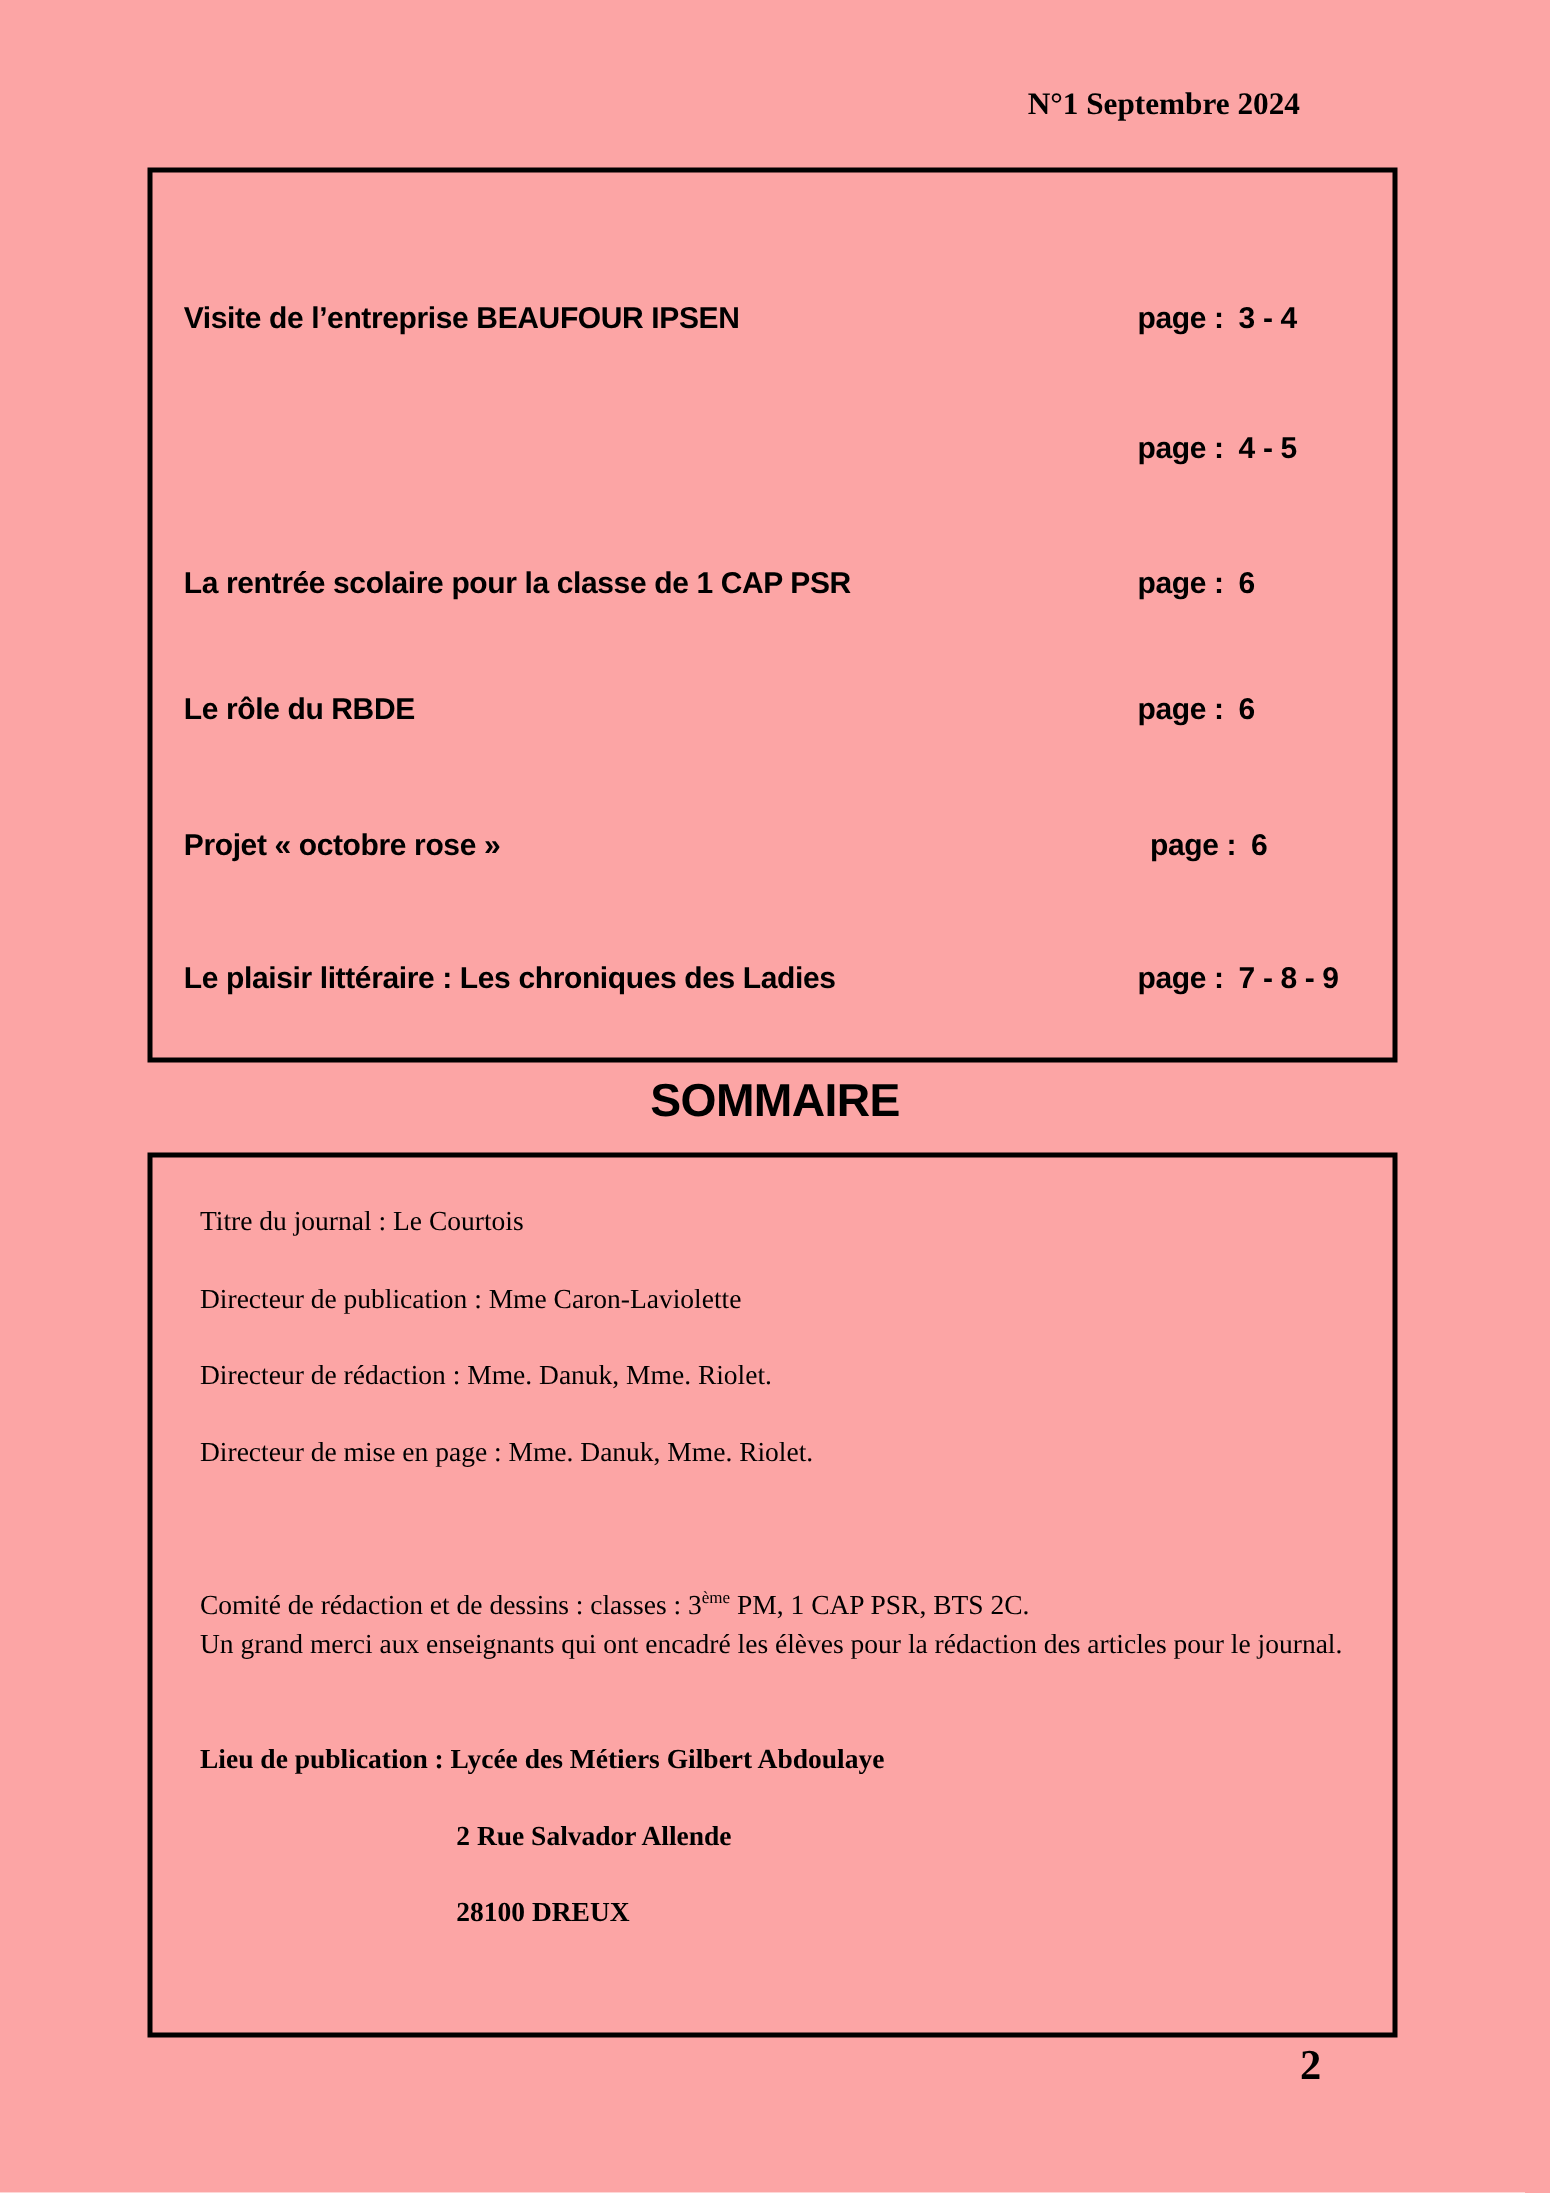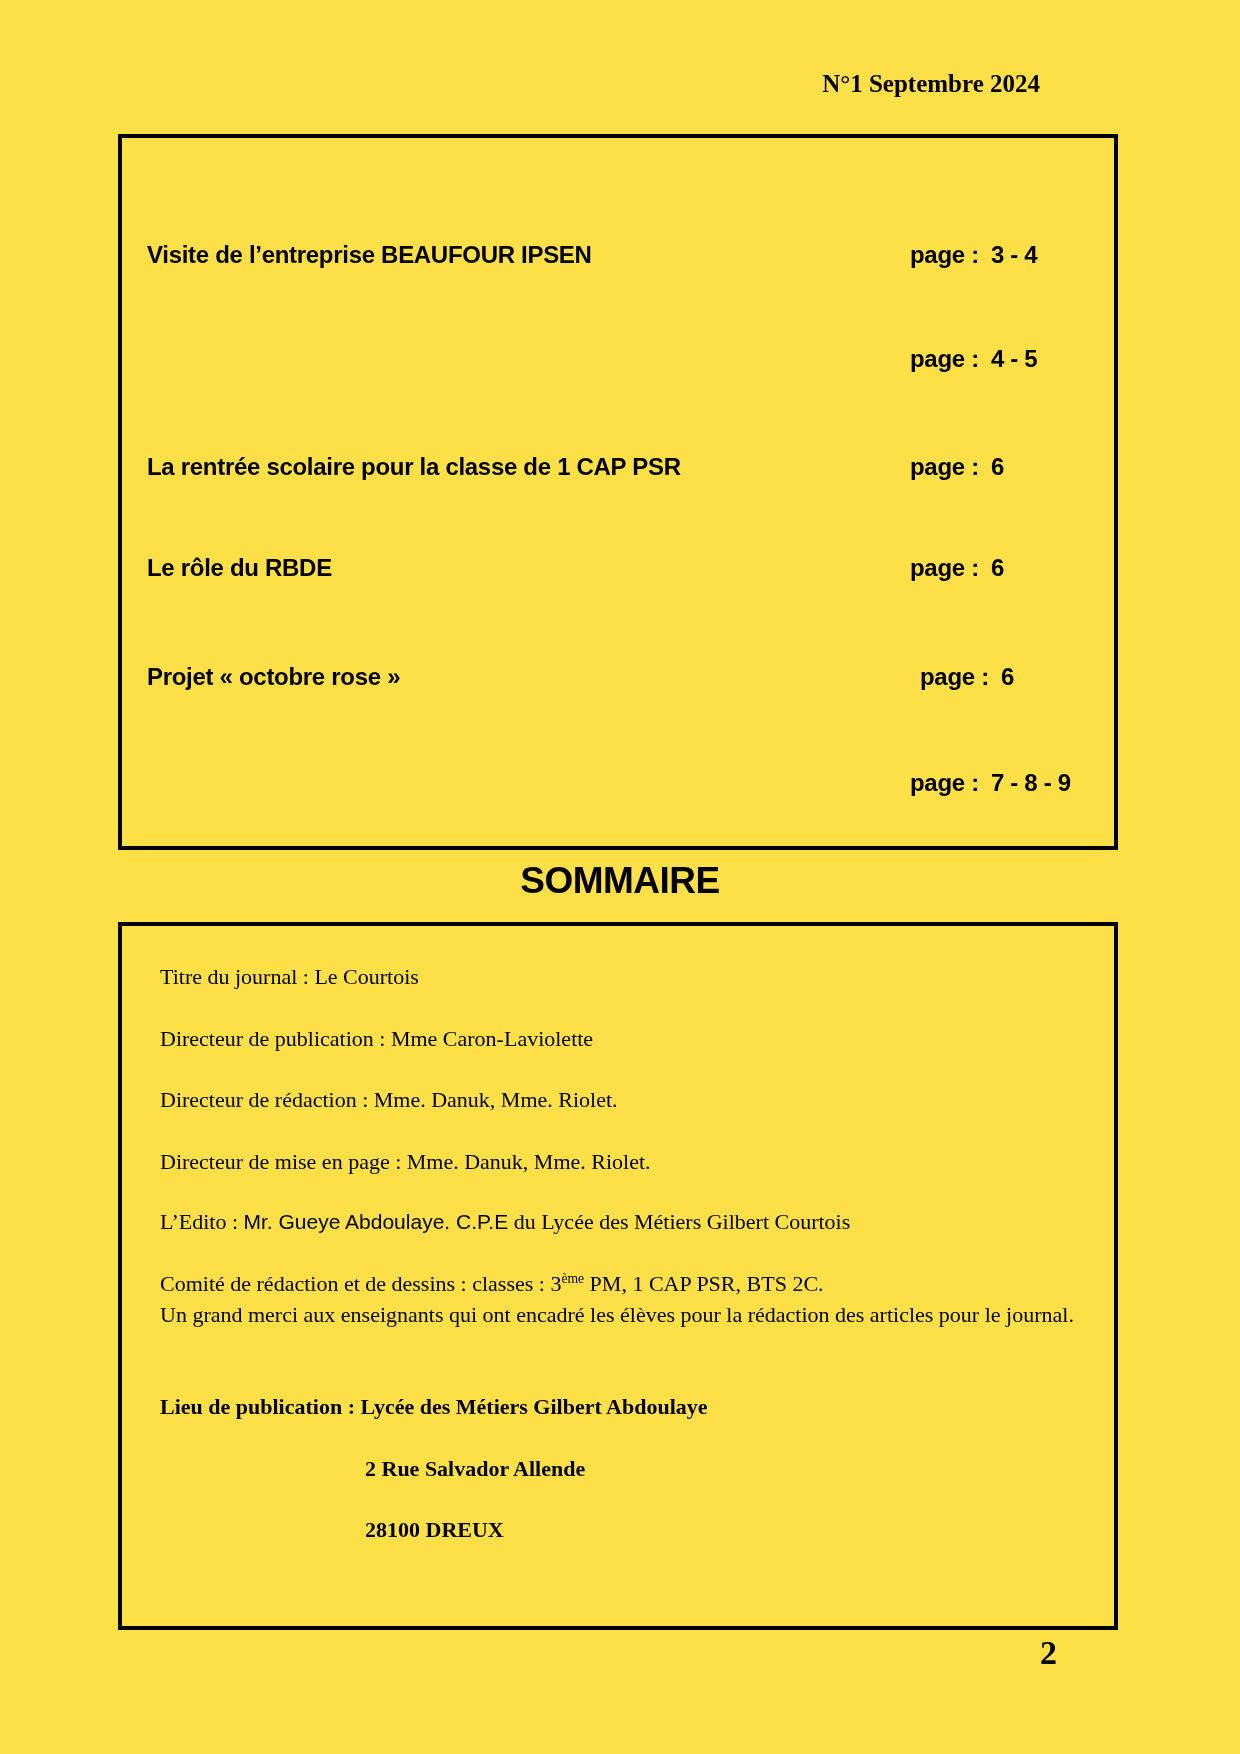--- a/index.html
+++ b/index.html
@@ -4,21 +4,21 @@
 <style>
   html, body {
     margin: 0;
     padding: 0;
     background: #ffffff;
   }
   .page {
     position: relative;
     width: 1240px;
     height: 1754px;
-    background: #fde047;
+    background: #fca5a5;
     color: #000000;
     overflow: hidden;
     font-family: "Liberation Serif", serif;
   }
   .header-issue {
     position: absolute;
     top: 70px;
     right: 200px;
     font-family: "Liberation Serif", serif;
     font-weight: bold;
@@ -138,33 +138,33 @@
       <span class="toc-title">Le rôle du RBDE</span>
       <span class="toc-page"><span>page :</span><span class="gap"></span><span>6</span></span>
     </div>
 
     <div class="toc-row r5" style="top:525px">
       <span class="toc-title">Projet « octobre rose »</span>
       <span class="toc-page"><span>page :</span><span class="gap"></span><span>6</span></span>
     </div>
 
     <div class="toc-row" style="top:631px">
+      <span class="toc-title">Le plaisir littéraire : Les chroniques des Ladies</span>
       <span class="toc-page"><span>page :</span><span class="gap"></span><span>7 - 8 - 9</span></span>
     </div>
 
   </div>
 
   <div class="sommaire-title">SOMMAIRE</div>
 
   <div class="info-box">
     <p style="top:22px">Titre du journal : Le Courtois</p>
     <p style="top:84px">Directeur de publication : Mme Caron-Laviolette</p>
     <p style="top:145px">Directeur de rédaction : Mme. Danuk, Mme. Riolet.</p>
     <p style="top:207px">Directeur de mise en page : Mme. Danuk, Mme. Riolet.</p>
-    <p style="top:267px"><span>L’Edito : </span><span class="sans">Mr. Gueye Abdoulaye. C.P.E</span><span> du Lycée des Métiers Gilbert Courtois</span></p>
     <p style="top:329px"><span>Comité de rédaction et de dessins : classes : 3</span><sup>ème</sup><span> PM, 1 CAP PSR, BTS 2C.</span></p>
     <p style="top:360px">Un grand merci aux enseignants qui ont encadré les élèves pour la rédaction des articles pour le journal.</p>
     <p class="bold" style="top:452px">Lieu de publication : Lycée des Métiers Gilbert Abdoulaye</p>
     <p class="bold indent" style="top:514px">2 Rue Salvador Allende</p>
     <p class="bold indent" style="top:575px">28100 DREUX</p>
   </div>
 
   <div class="page-number">2</div>
 
 </div>

